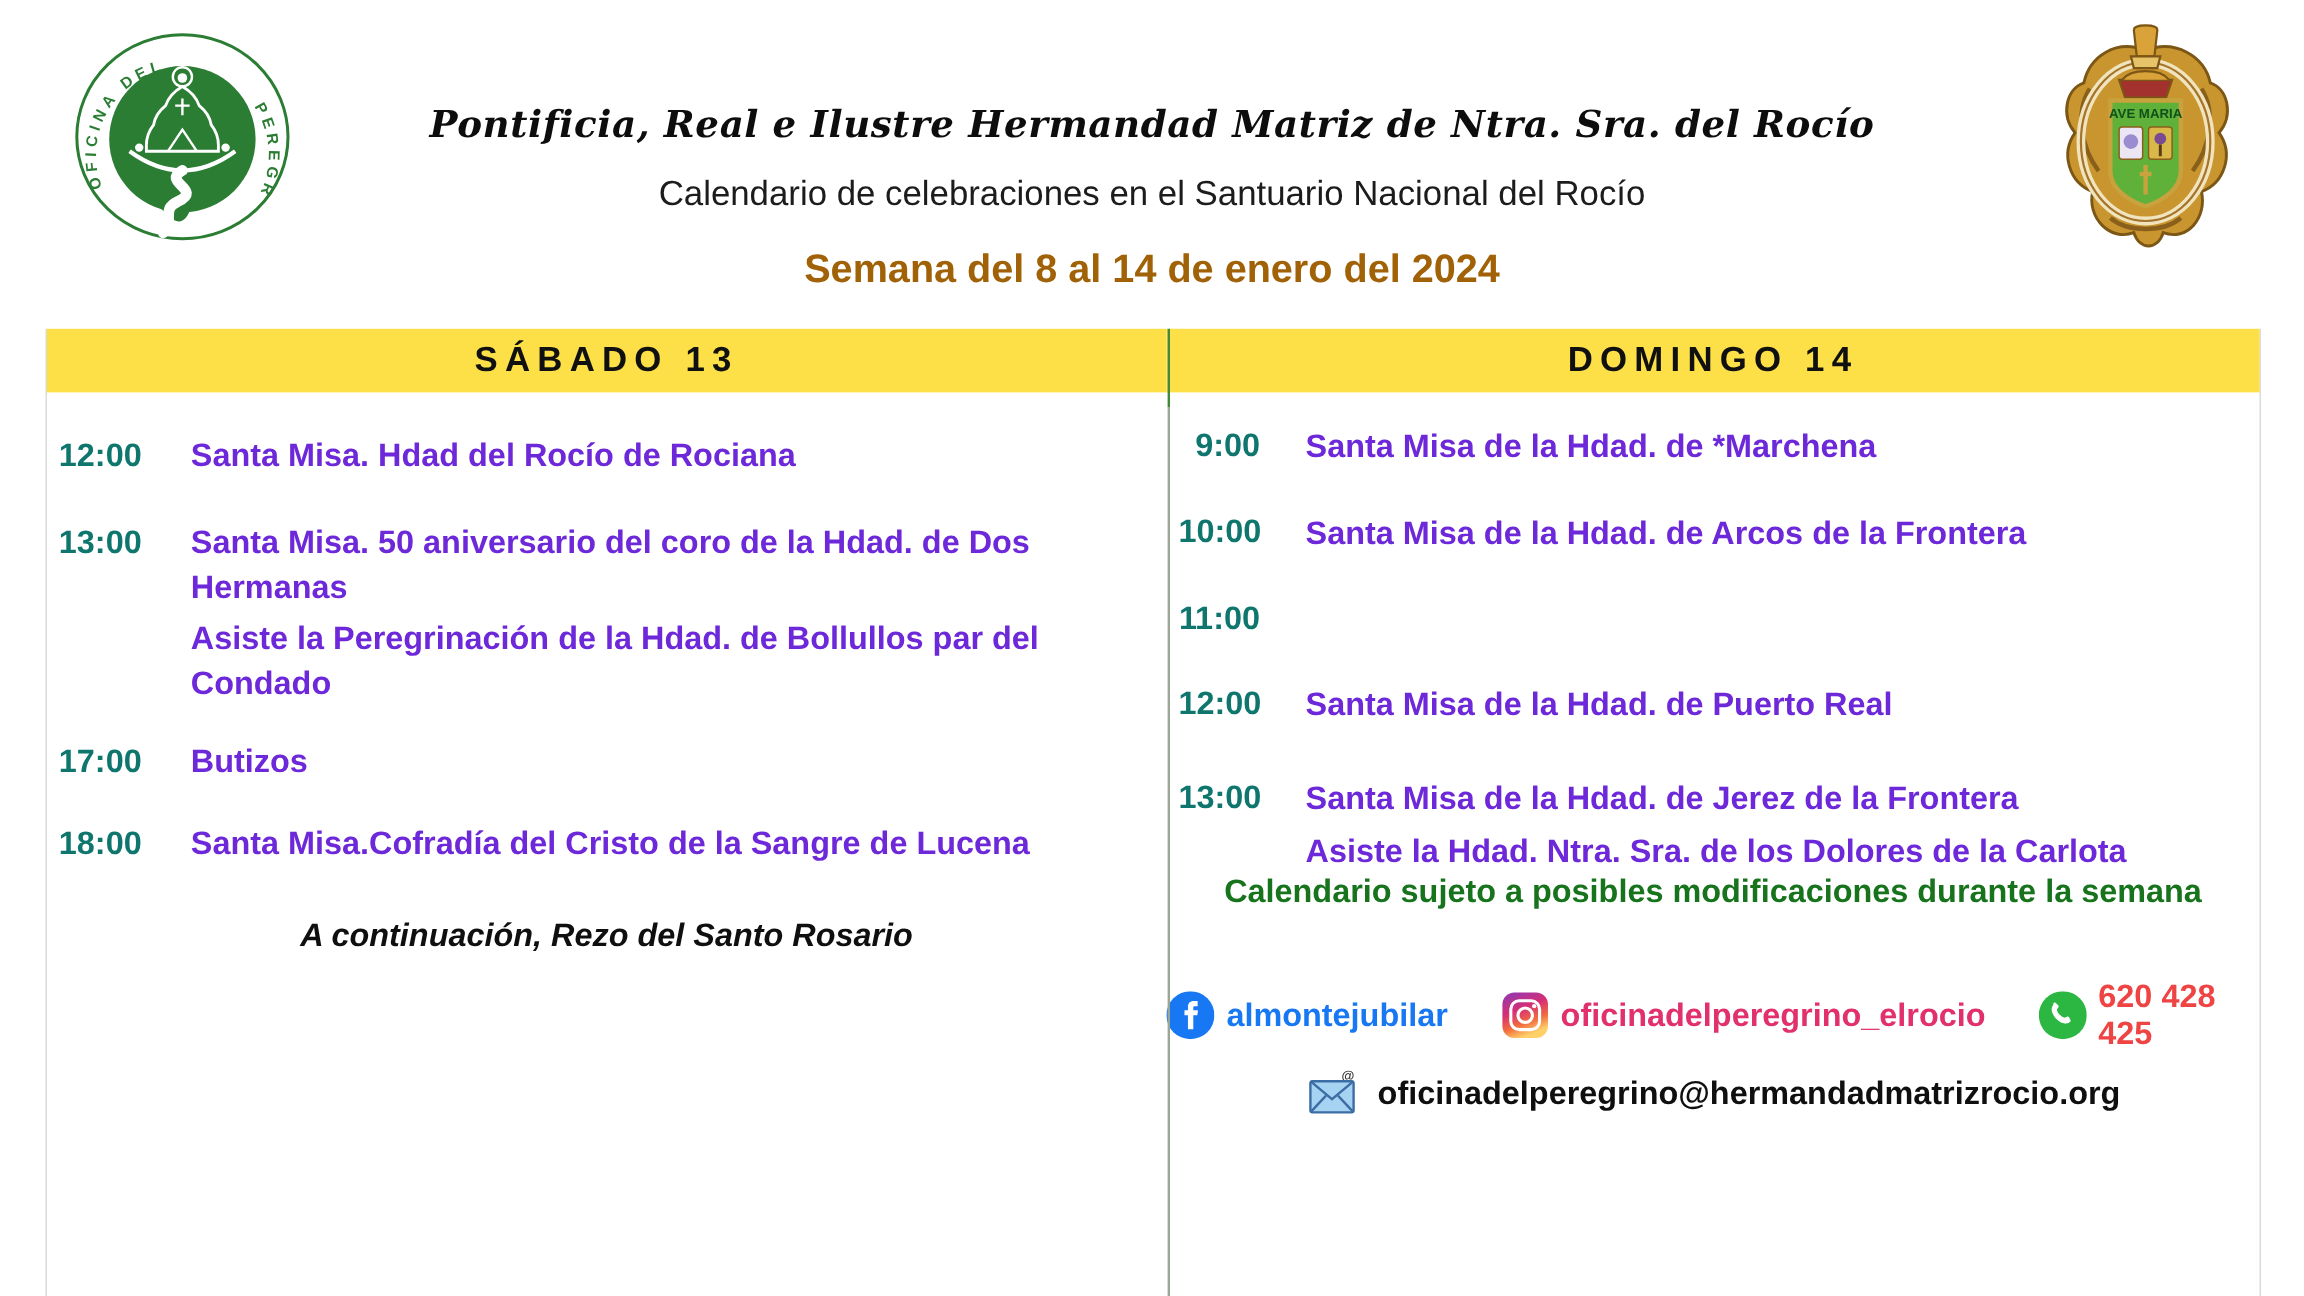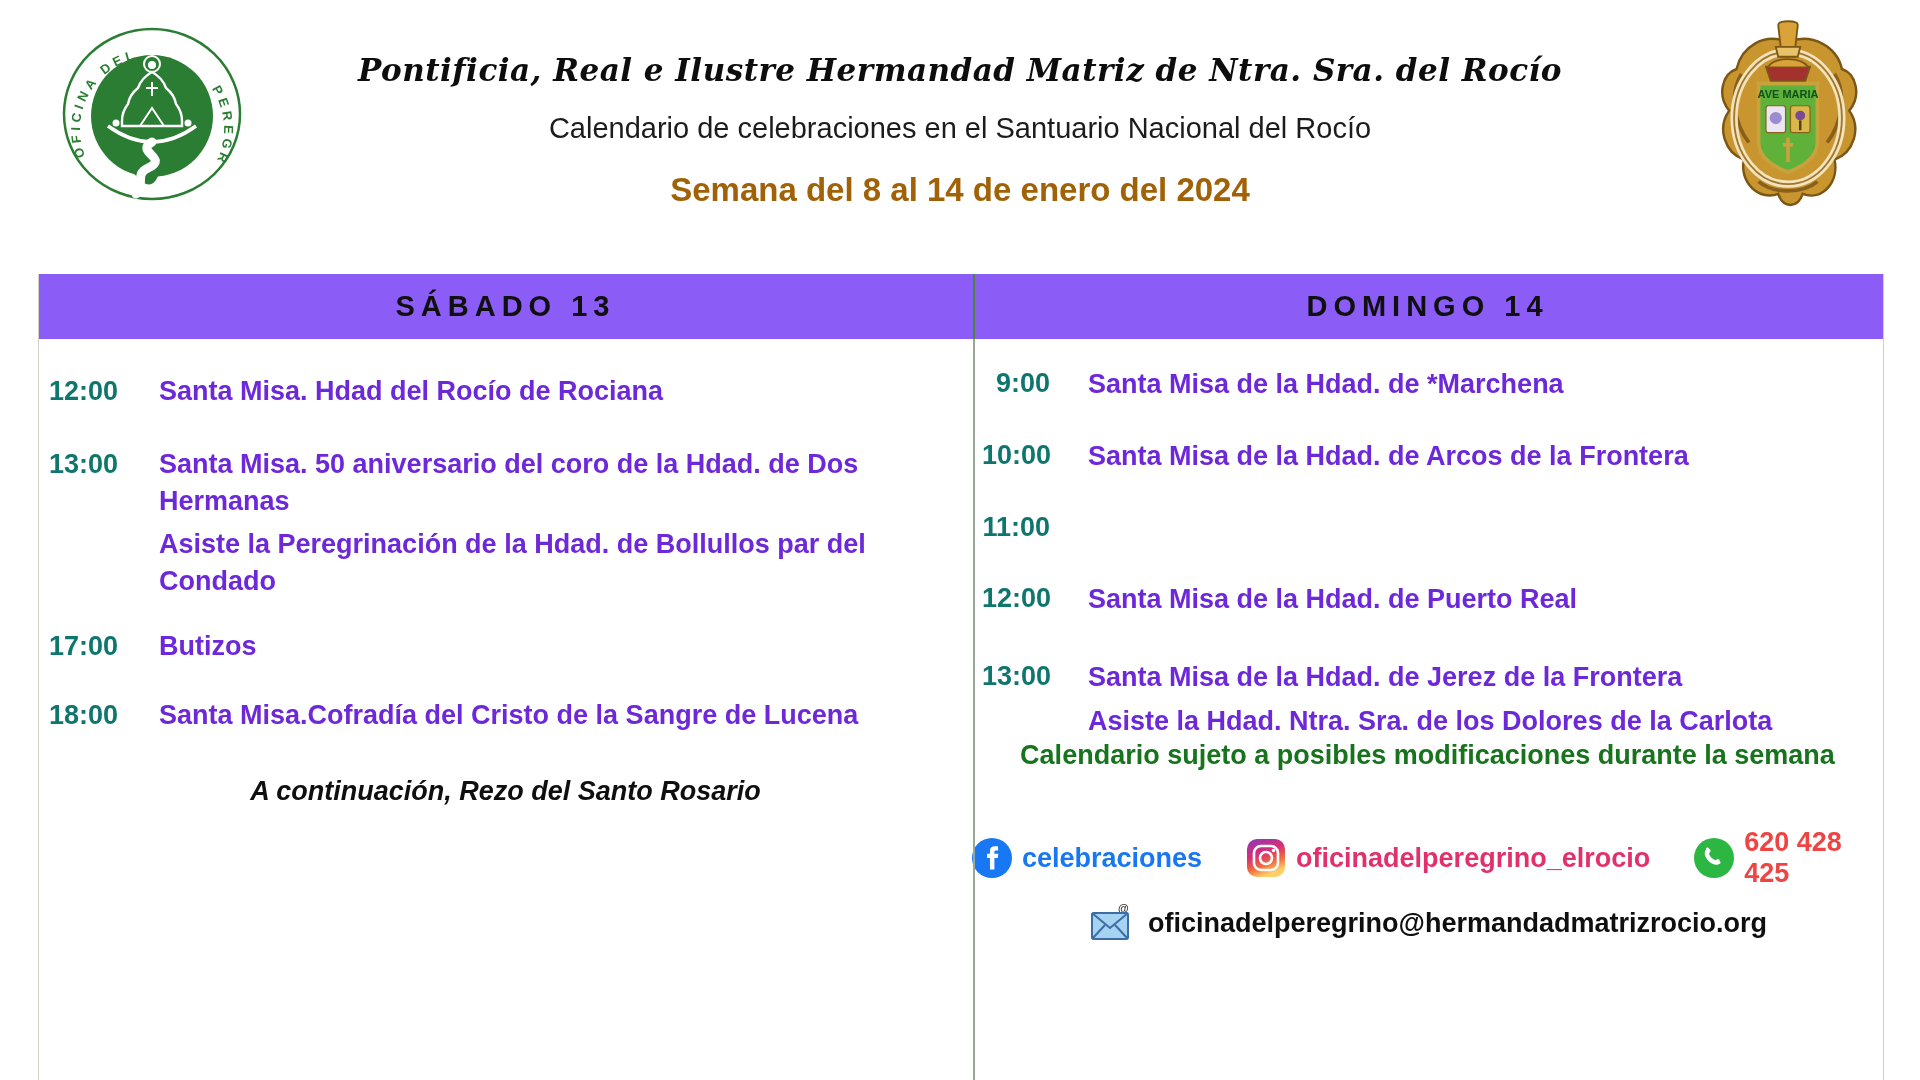--- a/index.html
+++ b/index.html
@@ -5,33 +5,33 @@
   * { margin:0; padding:0; box-sizing:border-box; }
   html,body { width:1920px; height:1080px; overflow:hidden; background:#ffffff;
               font-family:"Liberation Sans", sans-serif; color:#111; }
 
   
   .hdr { position:relative; height:274px; }
   .logo-left  { position:absolute; left:60px;  top:26px; width:184px; height:176px; }
   .logo-right { position:absolute; right:26px; top:20px; width:212px; height:196px; }
   .hdr-text { position:absolute; left:260px; right:260px; top:52px; text-align:center; }
   .title { font-family:"DejaVu Serif", serif; font-style:italic; font-weight:bold;
-           font-size:31px; color:#0d0d0d; letter-spacing:.5px; }
+           font-size:31px; color:#0d0d0d; letter-spacing:.5px;margin-top:34px; }
   .subtitle { margin-top:24px; font-size:29px; color:#1c1c1c; }
   .week { margin-top:26px; font-size:33px; font-weight:bold; color:#a16207; }
 
   
   .table { position:absolute; left:38px; top:274px; width:1846px; height:806px;
            border-left:1px solid #cfd4cb; border-right:1px solid #cfd4cb; display:flex; }
   .divider { position:absolute; left:934px; top:0; width:2px; height:100%;
              background:linear-gradient(to bottom,#44883c 0px,#44883c 65px,#9aa795 65px,#9aa795 100%); }
   .col { display:flex; flex-direction:column; }
   .col-sat { width:934px; }
   .col-sun { width:912px; }
-  .col-hd { height:65px; background:#8b5cf6; display:flex; align-items:center; justify-content:center;
+  .col-hd { height:53px; background:#fde047; display:flex; align-items:center; justify-content:center;
             font-size:29px; font-weight:bold; letter-spacing:6px; color:#101010; }
   .col-body { padding:0 14px 0 10px; }
 
   .ev { display:flex; align-items:flex-start; }
   .ev-time { font-weight:bold; color:#0f766e; font-size:27px; line-height:37px; flex:0 0 auto; }
   .col-sat .ev-time { width:80px; text-align:left; }
   .col-sun .ev-time { width:68px; text-align:right; }
   .ev-body { font-weight:bold; color:#6d28d9; font-size:27px; line-height:37px; }
   .col-sat .ev-body { margin-left:30px; max-width:730px; }
   .col-sun .ev-body { margin-left:38px; max-width:760px; }
@@ -184,21 +184,21 @@
           </div>
         </div>
       <div class="notice">Calendario sujeto a posibles modificaciones durante la semana</div>
 
       <div class="social">
         <span class="soc">
           <svg class="icn" viewBox="0 0 40 40">
             <circle cx="20" cy="20" r="20" fill="#1877f2"></circle>
             <path d="M23.5 13.5h3V8.8h-3.6c-3.3 0-5.1 2.1-5.1 5.2v3h-3.1v4.6h3.1V34h4.8V21.6h3.6l.6-4.6h-4.2v-2.2c0-.9.4-1.3 1.9-1.3z" fill="#ffffff" transform="scale(0.93) translate(1.5,0)"></path>
           </svg>
-          <span class="fb-label">celebraciones</span>
+          <span class="fb-label">almontejubilar</span>
         </span>
         <span class="soc">
           <svg class="icn" viewBox="0 0 40 40">
             <defs>
               <linearGradient id="igGrad" x1="0" y1="0" x2="0.4" y2="1">
                 <stop offset="0" stop-color="#8a3ab9"></stop>
                 <stop offset="0.45" stop-color="#d62e76"></stop>
                 <stop offset="0.75" stop-color="#f26b3e"></stop>
                 <stop offset="1" stop-color="#ffcf68"></stop>
               </linearGradient>

